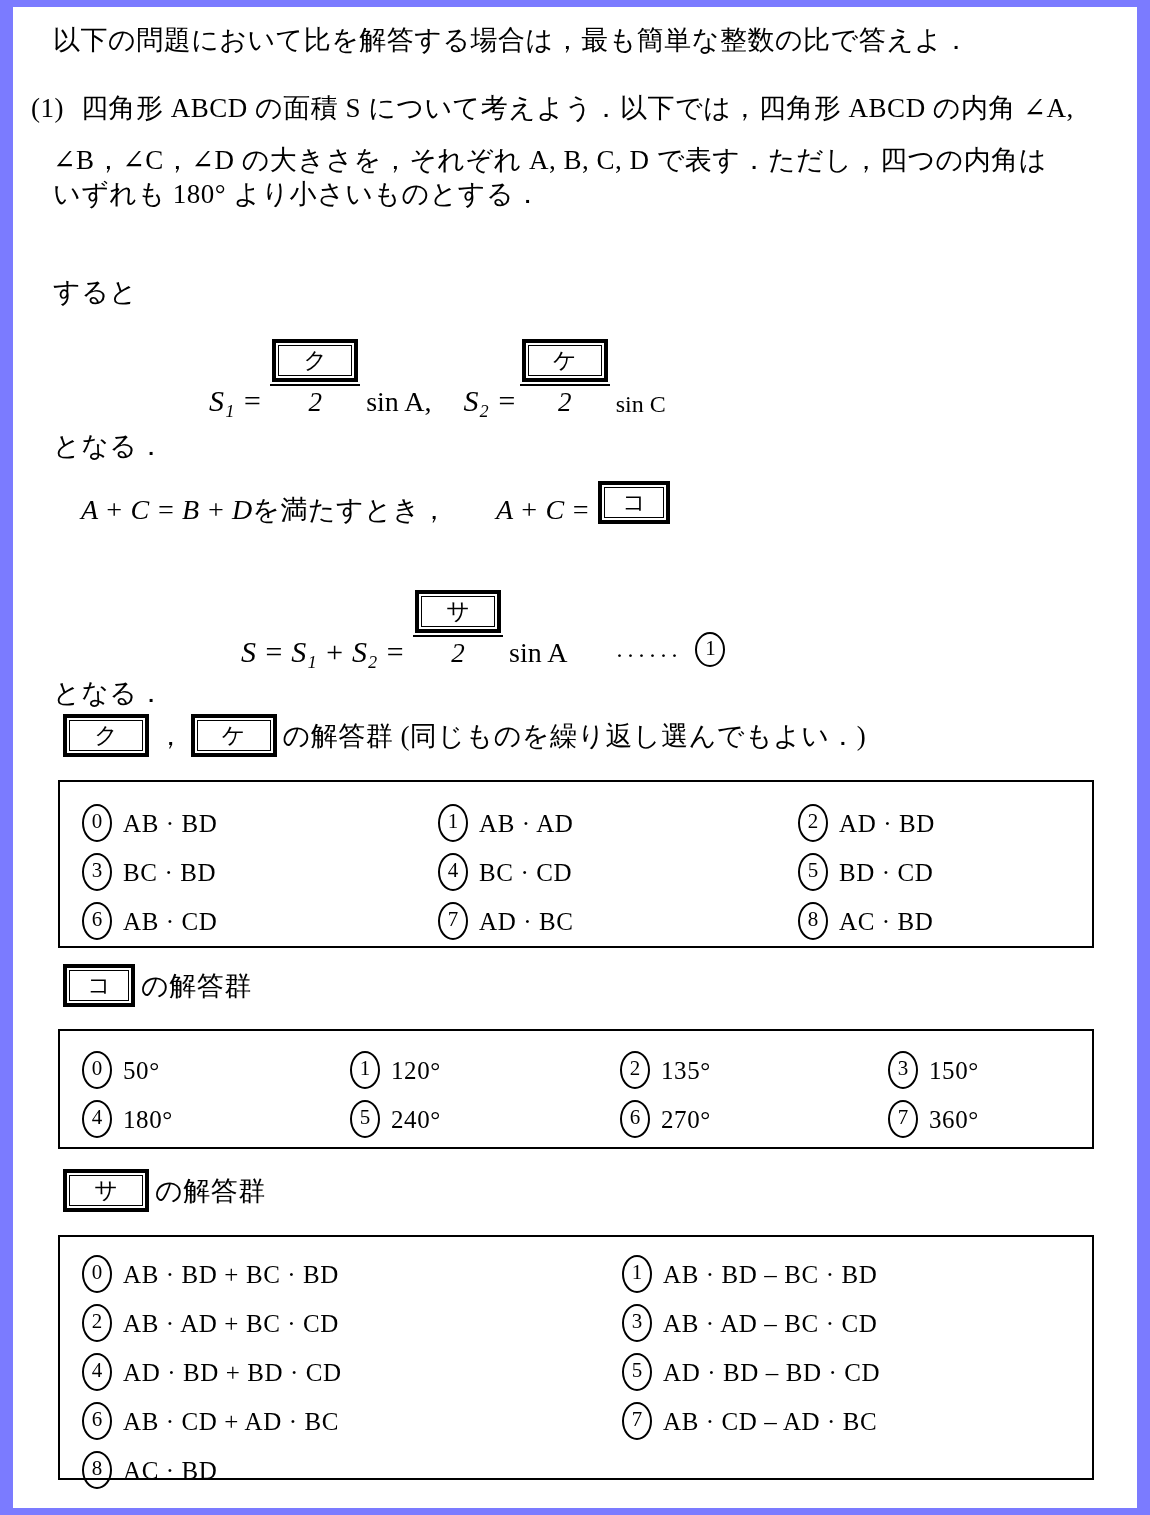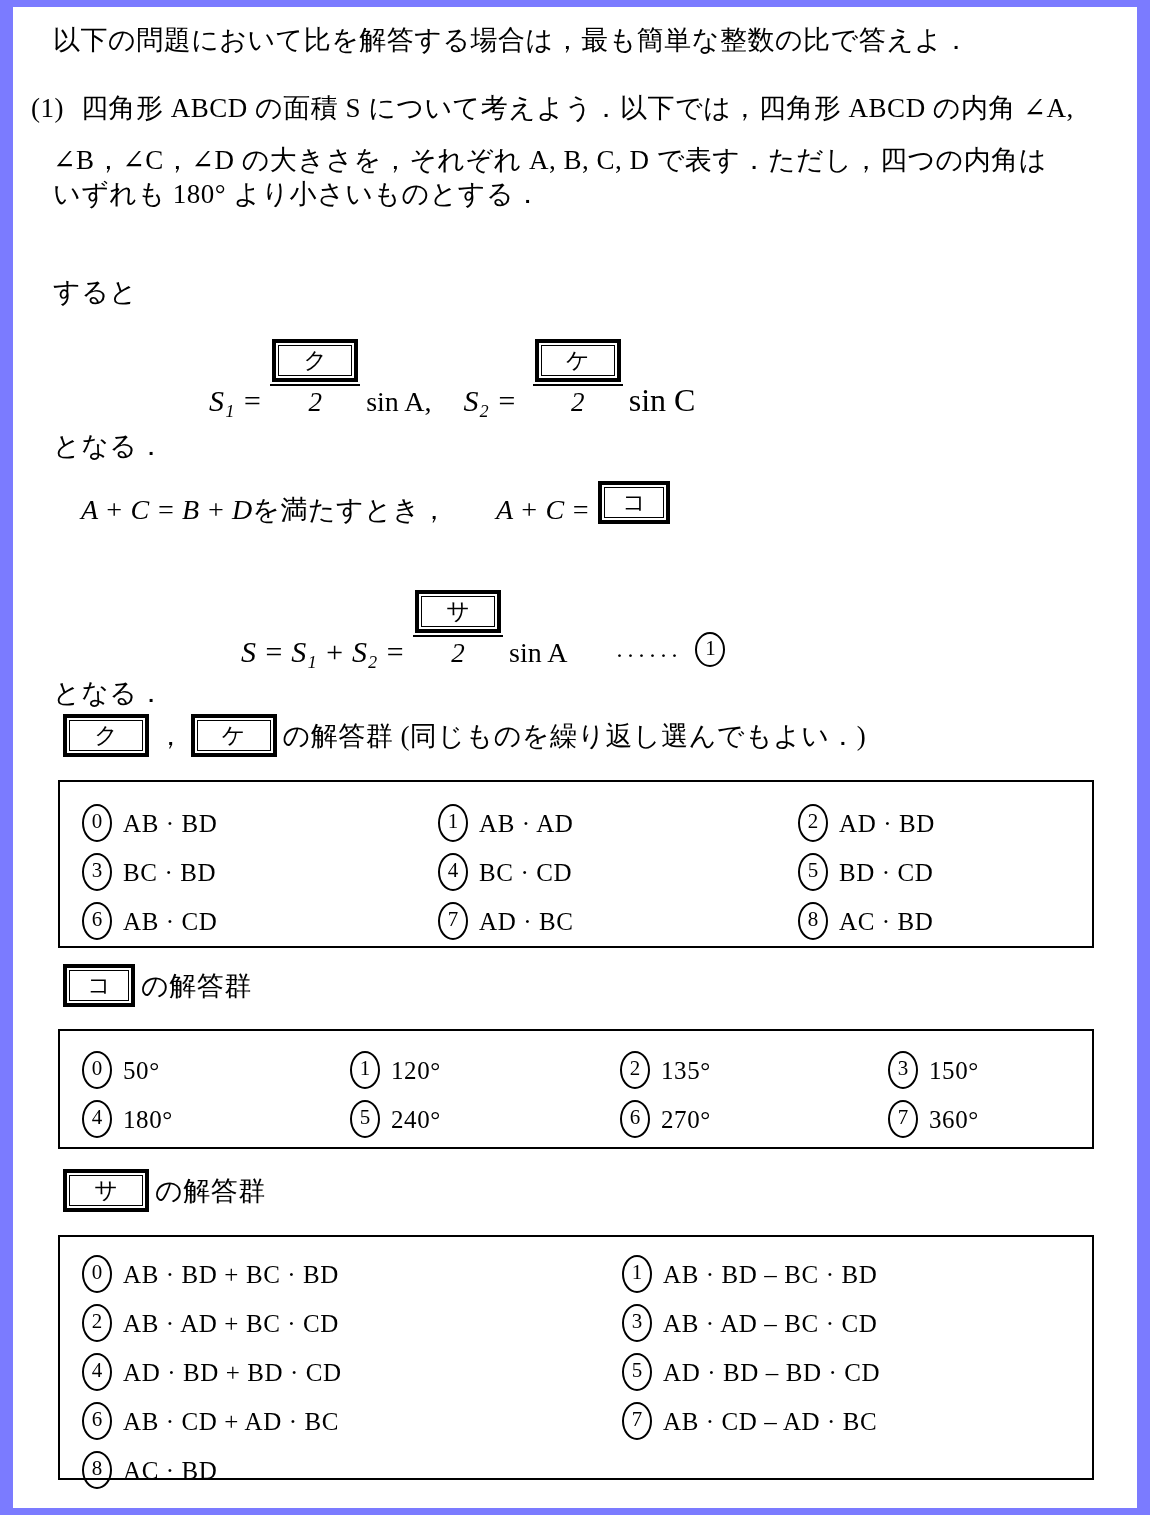--- a/index.html
+++ b/index.html
@@ -183,31 +183,31 @@
         <span class="num">
           <span class="blank blank-wide">
             <span>ク</span>
           </span>
         </span>
         <span class="bar"></span>
         <span class="den">2</span>
       </span>
       <span class="mathup" style="font-size:28px; margin-left:6px;">sin A,</span>
 
-      <span class="mathit" style="font-size:30px; margin-left:32px; margin-right:16px;">S₂ =</span>
+      <span class="mathit" style="font-size:30px; margin-left:32px; margin-right:3px;">S₂ =</span>
       <span class="frac">
         <span class="num">
           <span class="blank blank-wide">
             <span>ケ</span>
           </span>
         </span>
         <span class="bar"></span>
         <span class="den">2</span>
       </span>
-      <span class="mathup" style="font-size:32px; margin-left:6px;">sin C</span>
+      <span class="mathup" style="font-size:24px; margin-left:6px;">sin C</span>
     </div>
 
     <div class="line jp" style="left:40px; top:426px;">となる．</div>
 
     <div class="eqrow" style="left:68px; top:474px;">
       <span class="mathit" style="font-size:28px;">A + C = B + D</span>
       <span class="jp" style="font-size:27px;"> を満たすとき，</span>
       <span class="mathit" style="font-size:28px; margin-right:8px;margin-left:48px;">A + C =</span>
       <span class="blank blank-sq">
         <span>コ</span>

